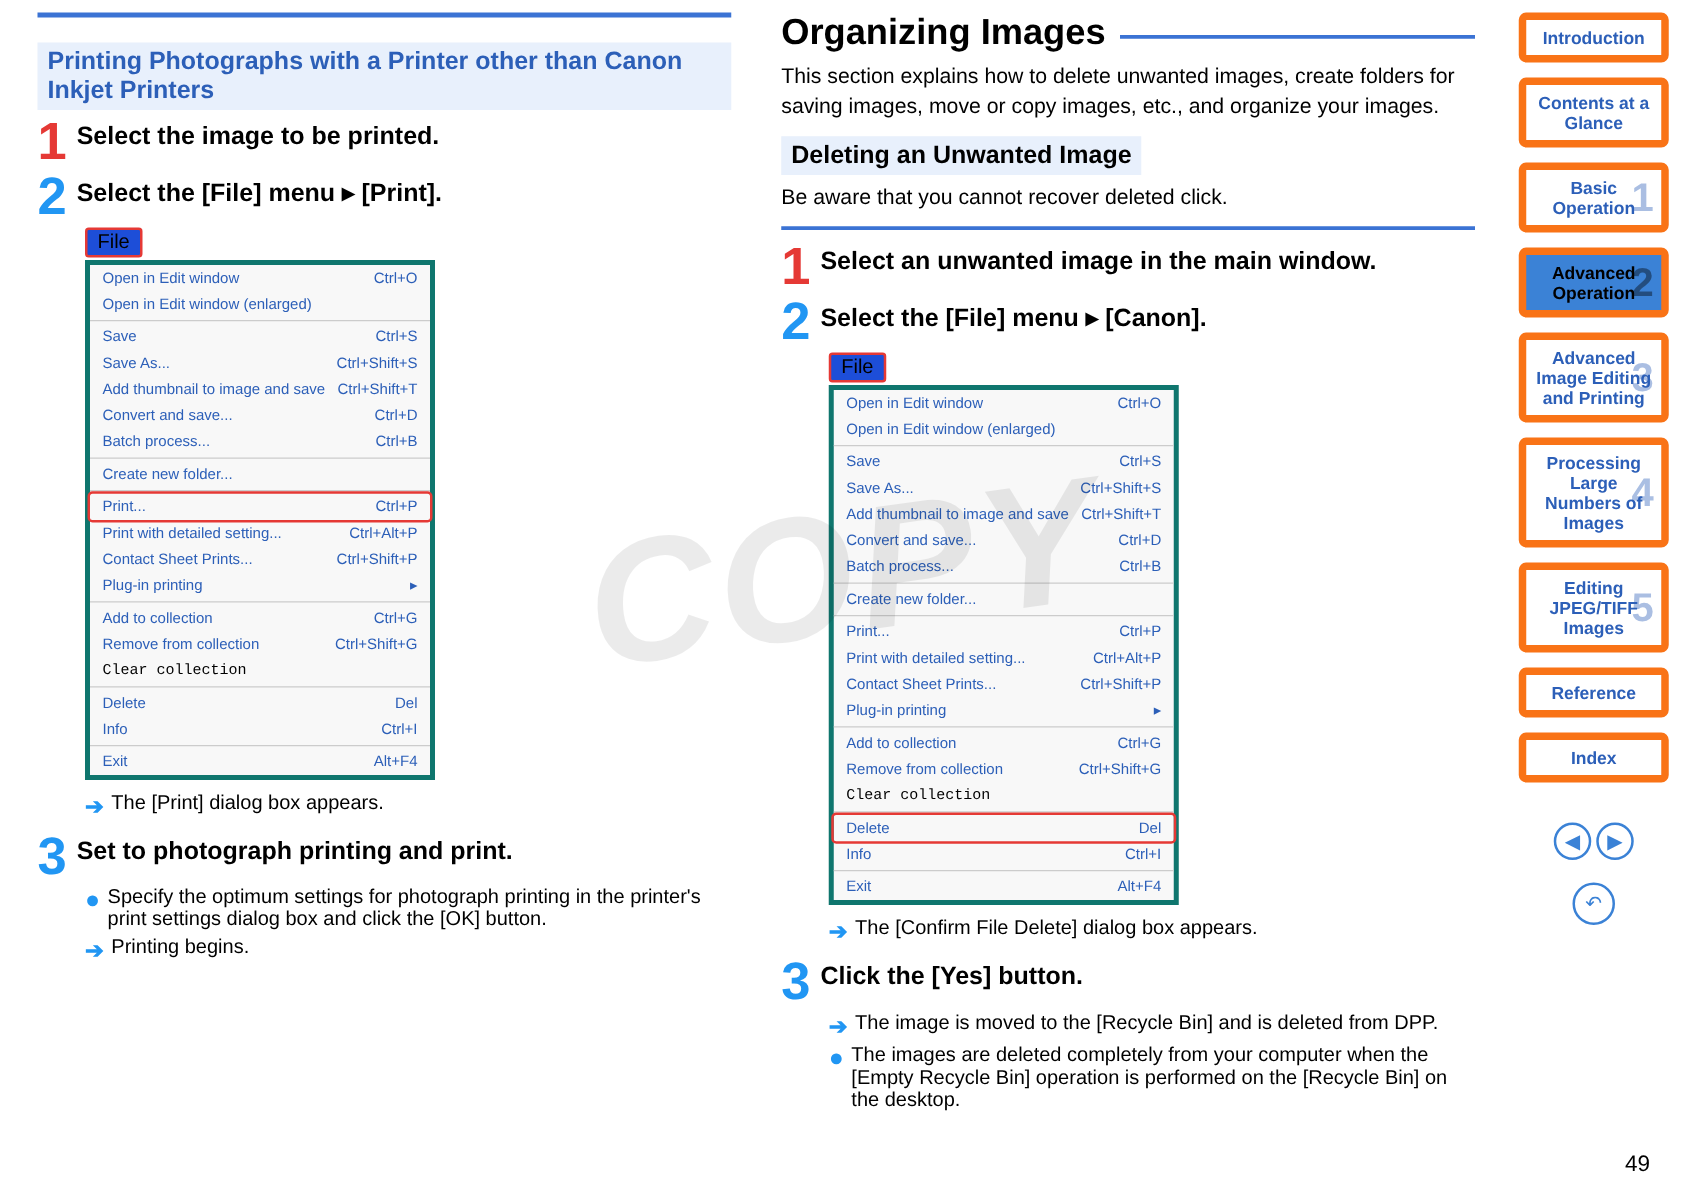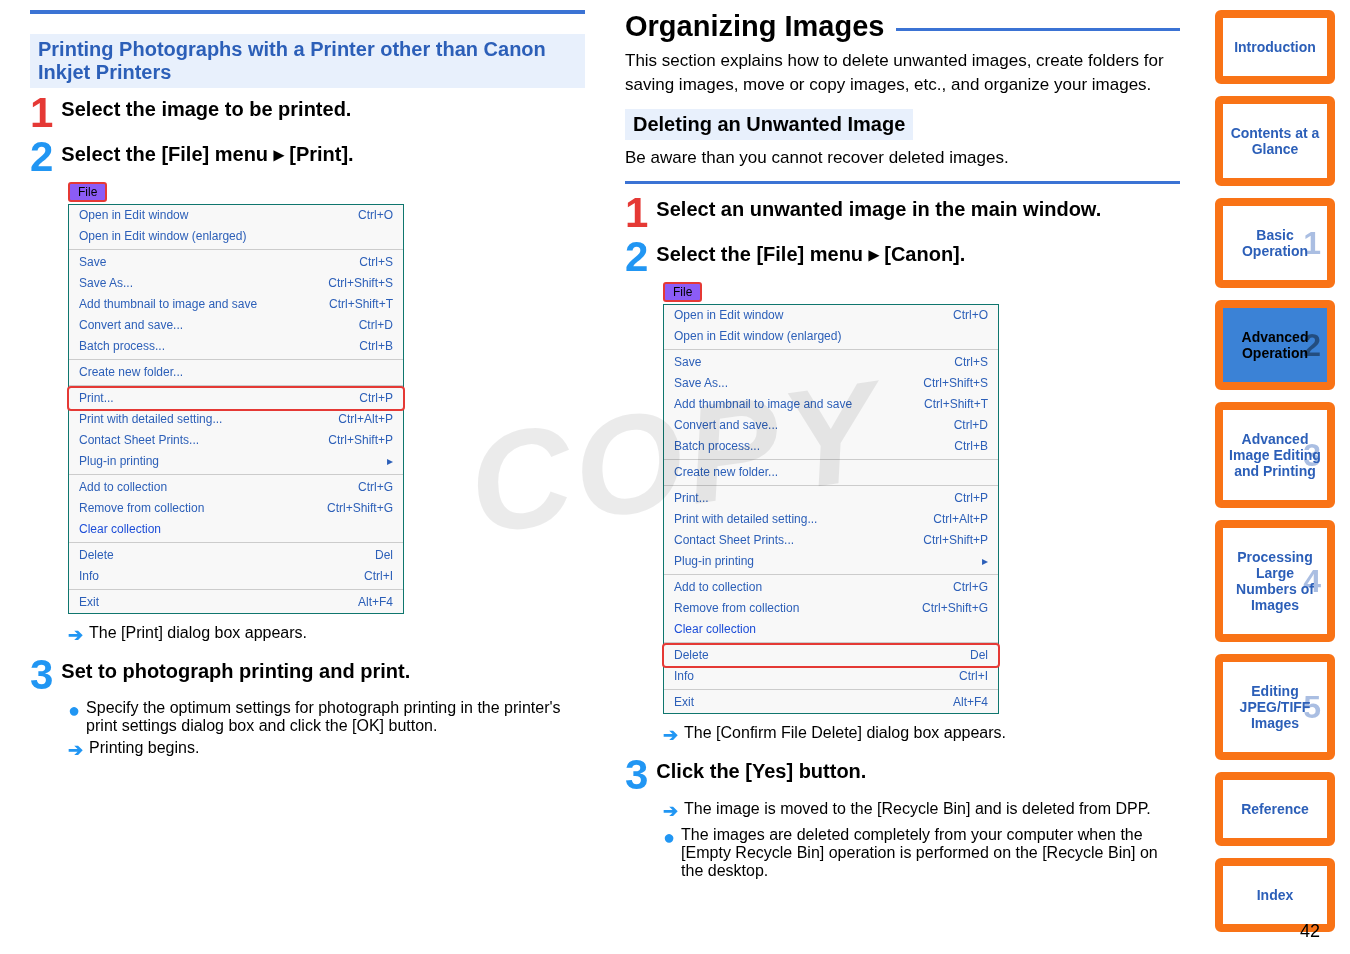--- a/index.html
+++ b/index.html
@@ -23,30 +23,30 @@
 .step-num.red { color: #e53935; }
 .step-num.blue { color: #2196f3; }
 .step-text { font-size: 20px; font-weight: bold; padding-top: 4px; }
 .step-body { margin-left: 38px; font-size: 16px; margin-bottom: 10px; }
 .arrow-line { display: flex; align-items: flex-start; margin-bottom: 4px; }
 .arrow { color: #2196f3; font-weight: bold; margin-right: 6px; font-size: 18px; }
 .bullet { color: #2196f3; font-size: 20px; margin-right: 6px; }
 .bullet-line { display: flex; align-items: flex-start; margin-bottom: 4px; }
 
 .menu-box { margin-left: 38px; margin-bottom: 10px; }
-.file-btn { display: inline-block; border: 2px solid #e53935; border-radius: 3px; background: #8b5cf6; font-size: 12px; padding: 1px 8px; margin-bottom: 2px; }
-.menu { border: 1px solid #0f766e; background: #f8f8f8; width: 336px; font-size: 12px; color: #2c5fb8; text-align: center; }
+.file-btn { display: inline-block; border: 2px solid #e53935; border-radius: 3px; background: #1d4ed8; font-size: 16px; padding: 1px 8px; margin-bottom: 2px; }
+.menu { border: 4px solid #0f766e; background: #f8f8f8; width: 280px; font-size: 12px; color: #2c5fb8; text-align: center; }
 .menu-item { display: flex; justify-content: space-between; padding: 3px 10px; border-bottom: 1px solid transparent; }
-.menu-item.disabled { color: #1d4ed8; }
+.menu-item.disabled { color: #000000; font-family: Liberation Mono, monospace; }
 .menu-sep { border-top: 1px solid #ccc; margin: 2px 0; }
 .highlight-red { border: 2px solid #e53935; border-radius: 4px; margin: -2px; }
 
 .watermark { position: absolute; left: 50%; top: 48%; transform: translate(-50%,-50%) rotate(-8deg); font-size: 140px; font-weight: bold; color: rgba(0,0,0,0.08); pointer-events: none; letter-spacing: 4px; font-style: italic; }
 
-.nav-box { width: 120px; border: 8px solid #f97316; border-radius: 6px; text-align: center; padding: 21px 4px; font-size: 14px; color: #2c5fb8; font-weight: bold; cursor: pointer; position: relative; }
+.nav-box { width: 120px; border: 6px solid #f97316; border-radius: 6px; text-align: center; padding: 6px 4px; font-size: 14px; color: #2c5fb8; font-weight: bold; cursor: pointer; position: relative; }
 .nav-box.active { background: #3b82d6; color: #000000; }
 .ghost-num { position: absolute; right: 6px; top: 50%; transform: translateY(-50%); font-size: 32px; opacity: 0.4; font-weight: bold; }
 
 .nav-arrows { display: flex; gap: 4px; margin-top: 20px; }
 .circ { width: 30px; height: 30px; border: 2px solid #3b82d6; border-radius: 50%; display: flex; align-items: center; justify-content: center; color: #3b82d6; font-size: 16px; cursor: pointer; }
 .back-circ { width: 34px; height: 34px; border: 2px solid #3b82d6; border-radius: 50%; display: flex; align-items: center; justify-content: center; color: #3b82d6; margin-top: 6px; cursor: pointer; }
 
 .page-num { position: absolute; bottom: 12px; right: 30px; font-size: 18px; }
 .h2-wrap { display: flex; align-items: center; }
 .h2-rule { flex: 1; height: 3px; background: #3b73d4; margin-left: 12px; }
@@ -183,21 +183,21 @@
     </div>
 
     <div class="col col-right">
       <div class="h2-wrap">
         <div class="h2-title">Organizing Images</div>
         <div class="h2-rule"></div>
       </div>
       <div class="intro">This section explains how to delete unwanted images, create folders for saving images, move or copy images, etc., and organize your images.</div>
 
       <div class="section-title black">Deleting an Unwanted Image</div>
-      <div class="intro">Be aware than you cannot recover deleted images.</div>
+      <div class="intro">Be aware that you cannot recover deleted click.</div>
       <div class="blue-rule"></div>
 
       <div class="step">
         <div class="step-num red">1</div>
         <div class="step-text">Select an unwanted image in the main window.</div>
       </div>
 
       <div class="step">
         <div class="step-num blue">2</div>
         <div class="step-text">Select the [File] menu ▸ [Canon].</div>
@@ -324,13 +324,13 @@
       <div class="nav-box">Reference</div>
       <div class="nav-box">Index</div>
       <div class="nav-arrows">
         <div class="circ">◀</div>
         <div class="circ">▶</div>
       </div>
       <div class="back-circ">↶</div>
     </div>
 </div>
 
-<div class="page-num">42</div>
+<div class="page-num">49</div>
 
 </body></html>

